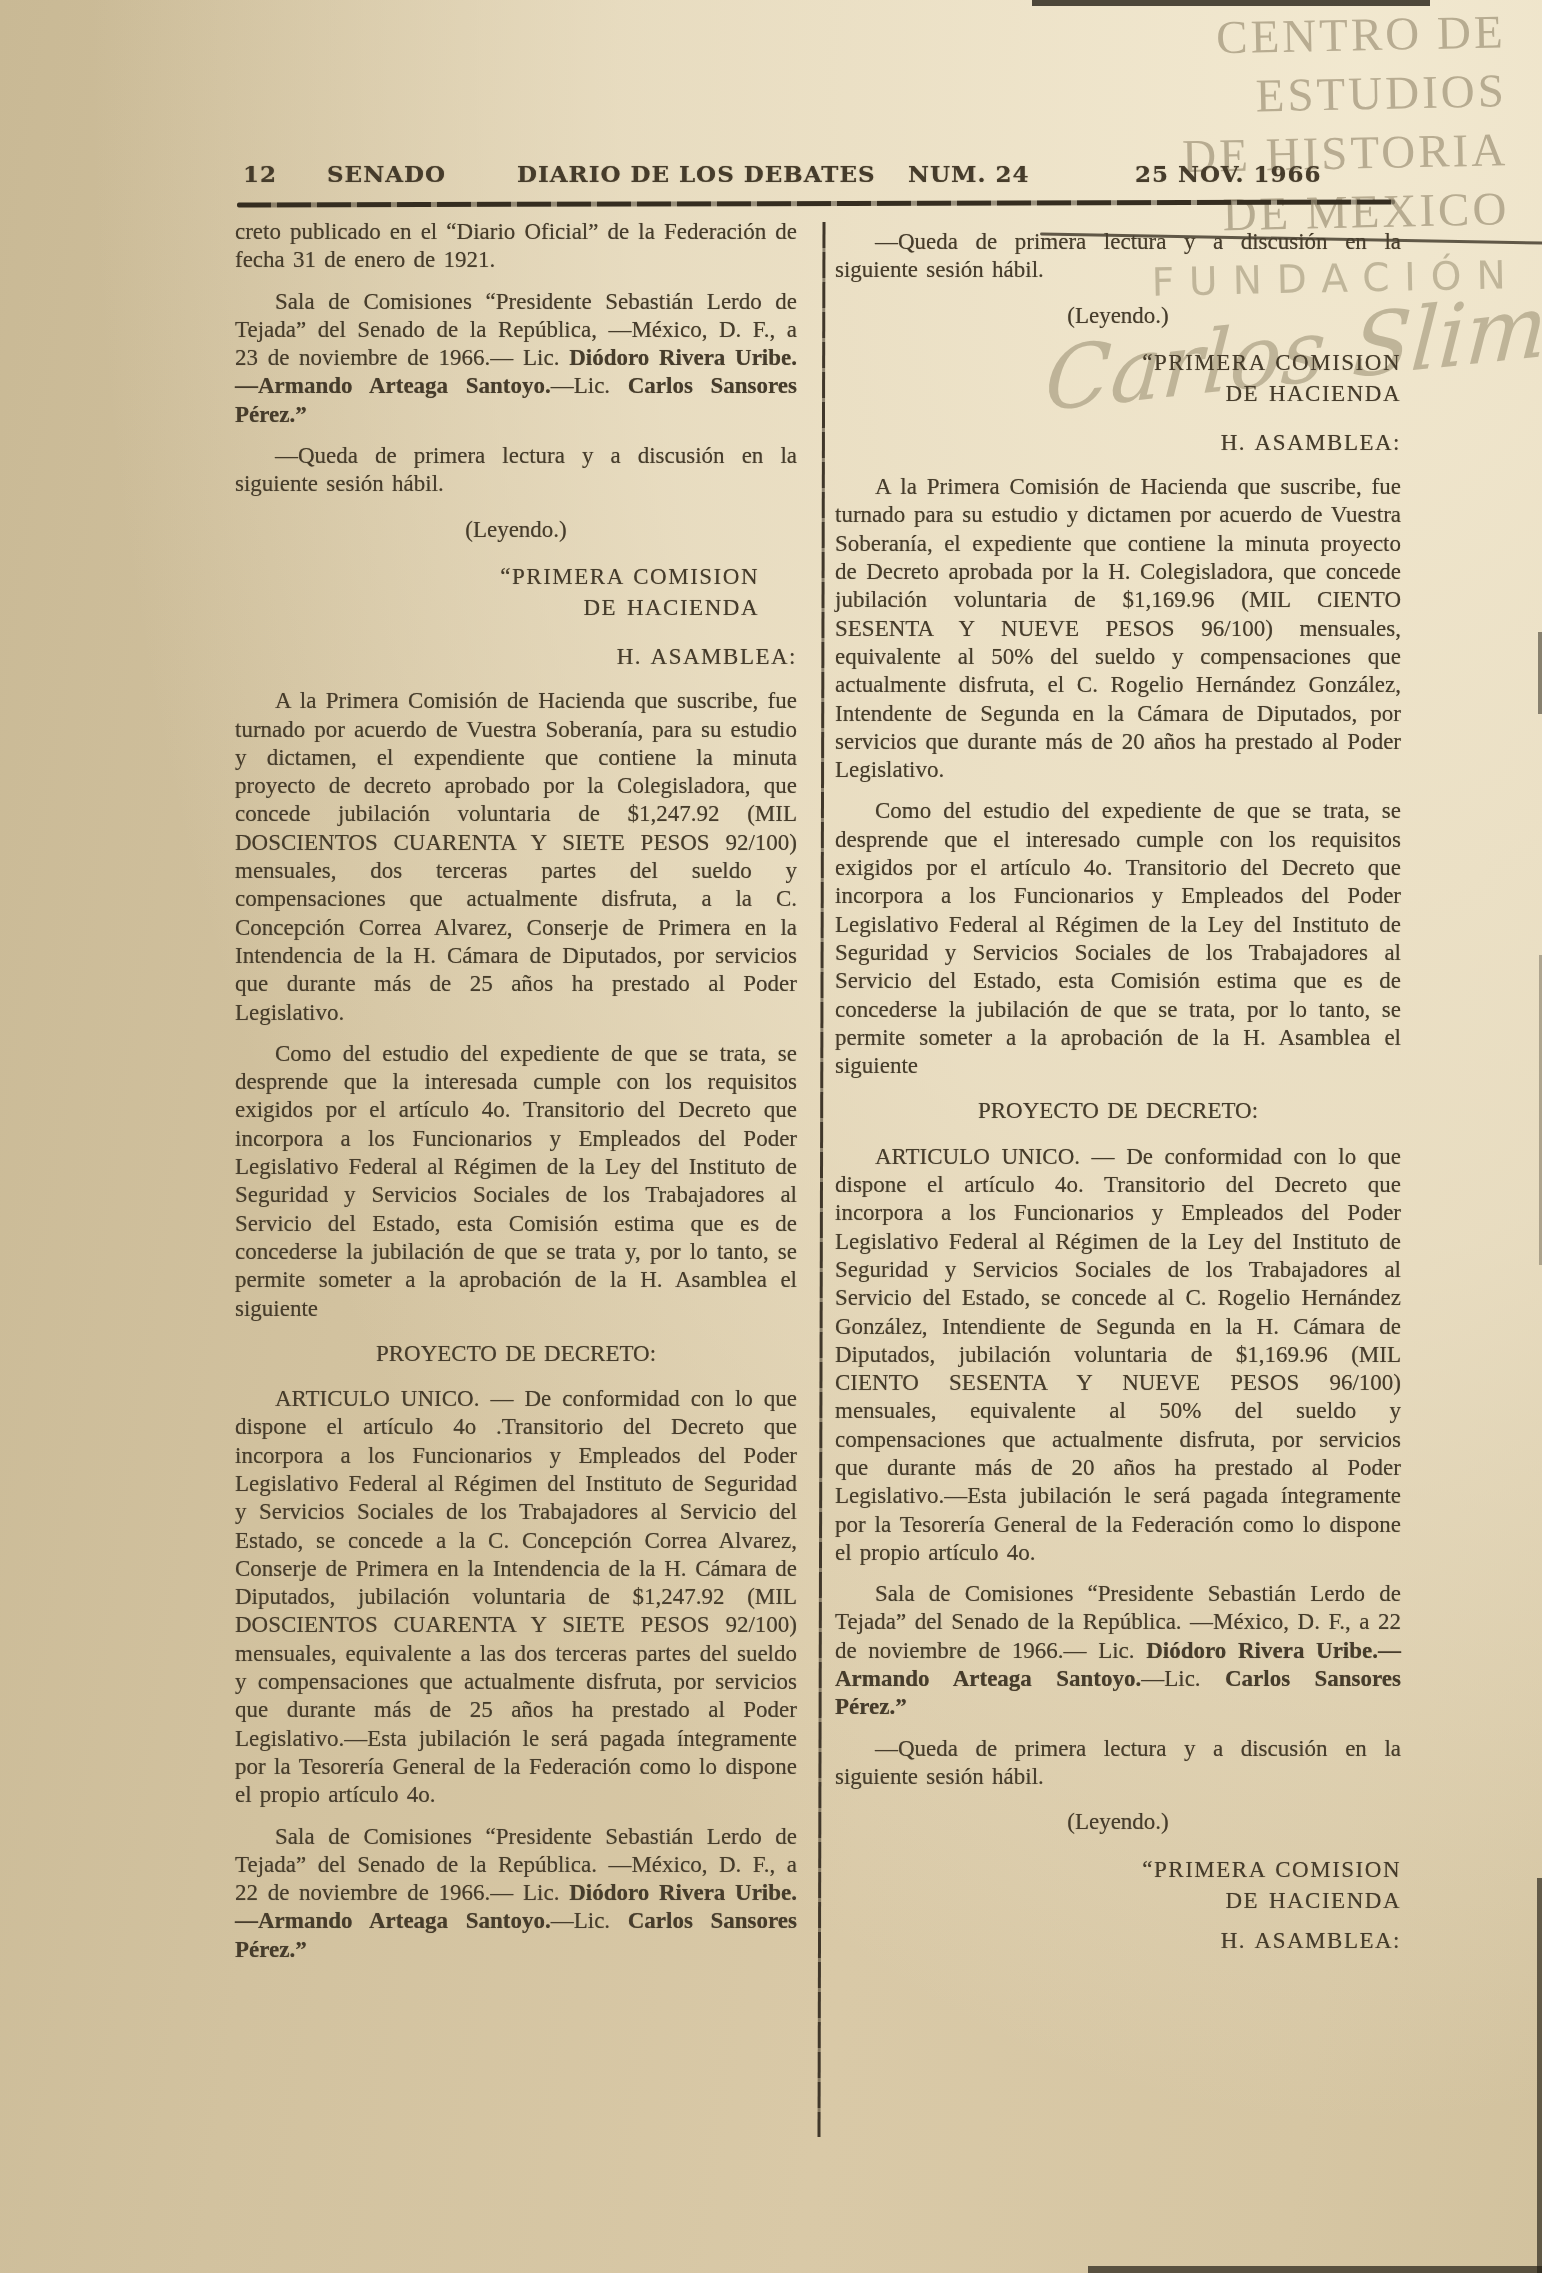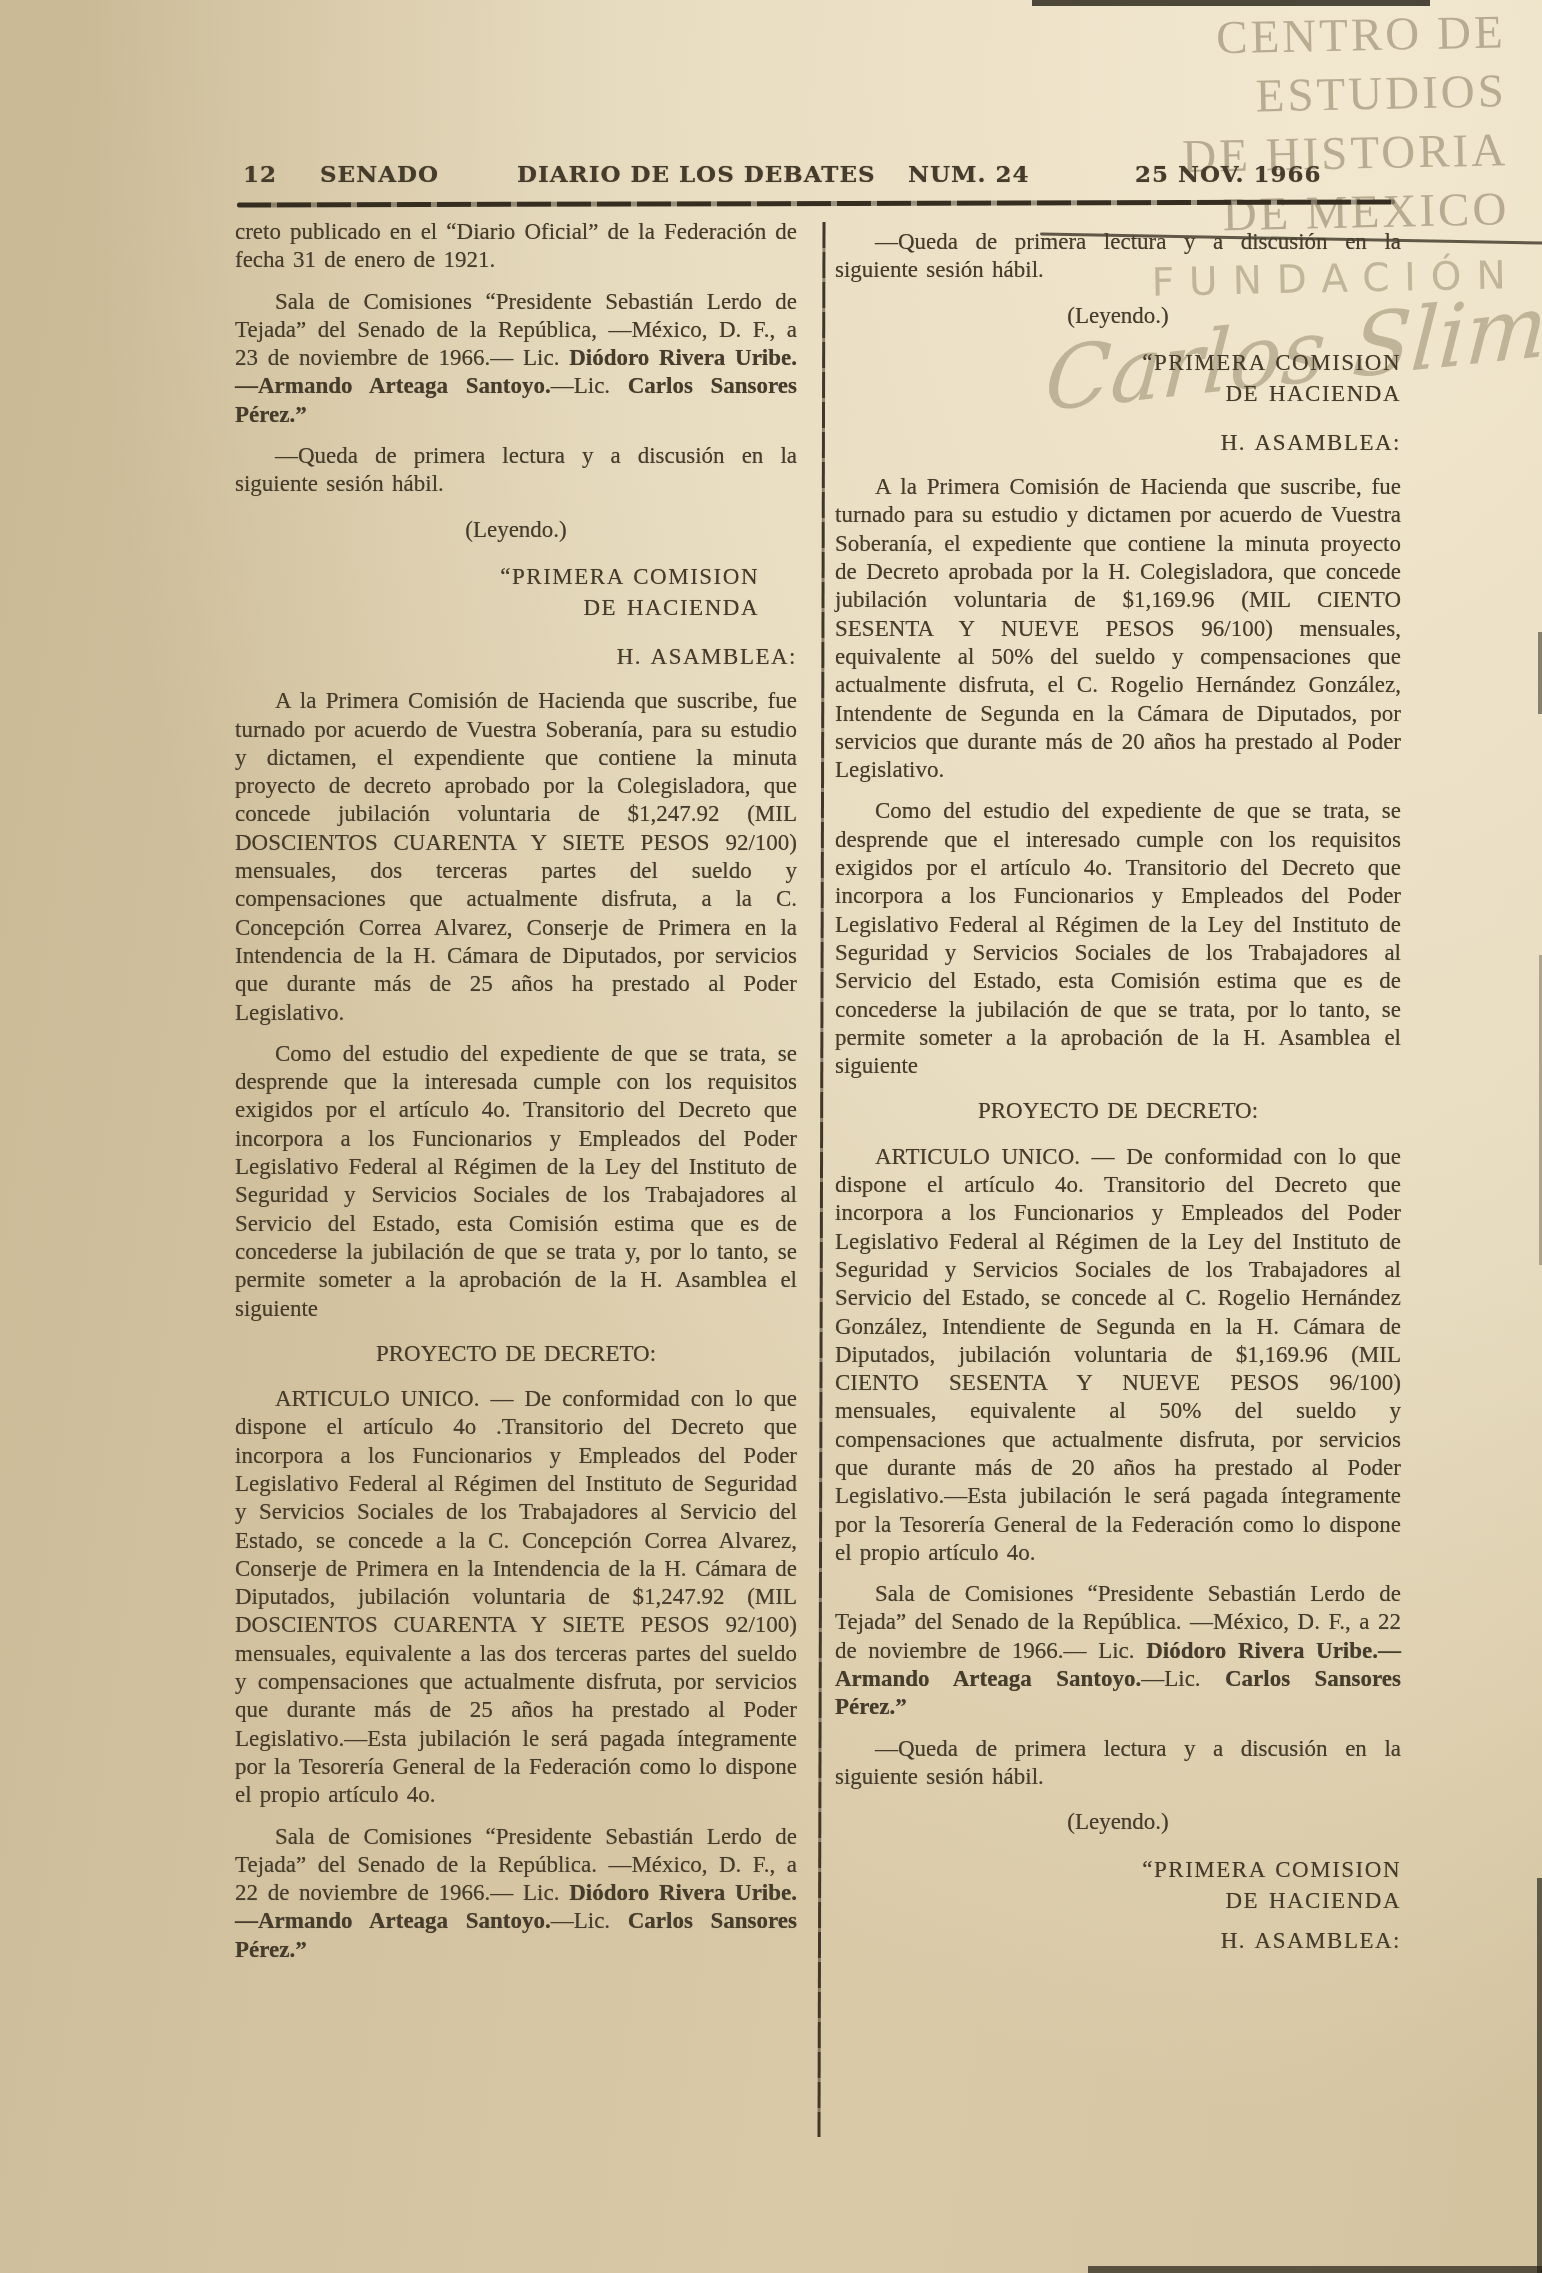--- a/index.html
+++ b/index.html
@@ -7,21 +7,21 @@
     position:relative;width:1542px;height:2273px;overflow:hidden;
     background:
       radial-gradient(ellipse at 88% 3%, rgba(243,234,210,.95) 0%, rgba(240,230,205,.7) 38%, rgba(240,230,205,0) 66%),
       linear-gradient(98deg,#c9b995 0%,#d2c29f 28%,#d9c9a7 60%,#d6c6a3 86%,#d2c29e 100%);
     font-family:"DejaVu Serif","Liberation Serif",serif;
     color:#463c2b;
   }
   
   .hdr-item{position:absolute;top:160px;font-size:23px;font-weight:bold;letter-spacing:1px;white-space:nowrap;
             text-shadow:0 0 1px rgba(62,52,36,.6);}
-  .hdr-num{left:243px;} .hdr-sec{left:320px;} .hdr-title{left:517px;} .hdr-issue{left:908px;} .hdr-date{left:1135px;}
+  .hdr-num{left:243px;} .hdr-sec{left:327px;} .hdr-title{left:517px;} .hdr-issue{left:908px;} .hdr-date{left:1135px;}
   .hdr-rule{position:absolute;left:237px;top:201px;width:1158px;height:5px;transform:rotate(-.15deg);
     background:repeating-linear-gradient(90deg,#352d20 0 34px,rgba(53,45,32,.45) 34px 40px);
     border-radius:2px;}
   
   .wm{position:absolute;top:6px;right:34px;text-align:right;transform:rotate(-1.2deg);pointer-events:none;}
   .wm-line{display:block;font-size:47px;line-height:59px;letter-spacing:3px;color:rgba(148,136,108,.62);
            font-family:"Liberation Serif","DejaVu Serif",serif;}
   .wm-foundation{display:block;margin:14px -10px 0 0;font-family:"DejaVu Sans","Liberation Sans",sans-serif;
            font-size:39px;letter-spacing:15px;color:rgba(153,142,113,.55);}
   .wm-sig{position:absolute;top:296px;right:-36px;font-size:86px;font-style:italic;white-space:nowrap;

